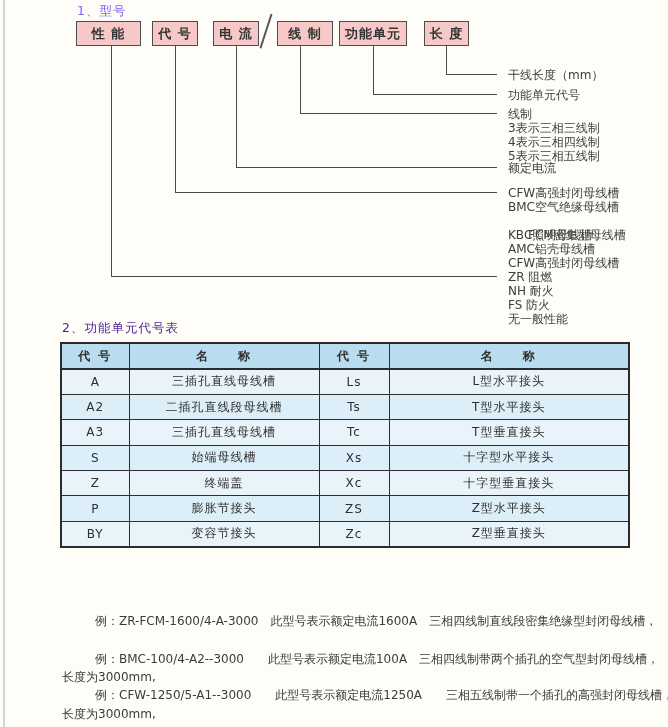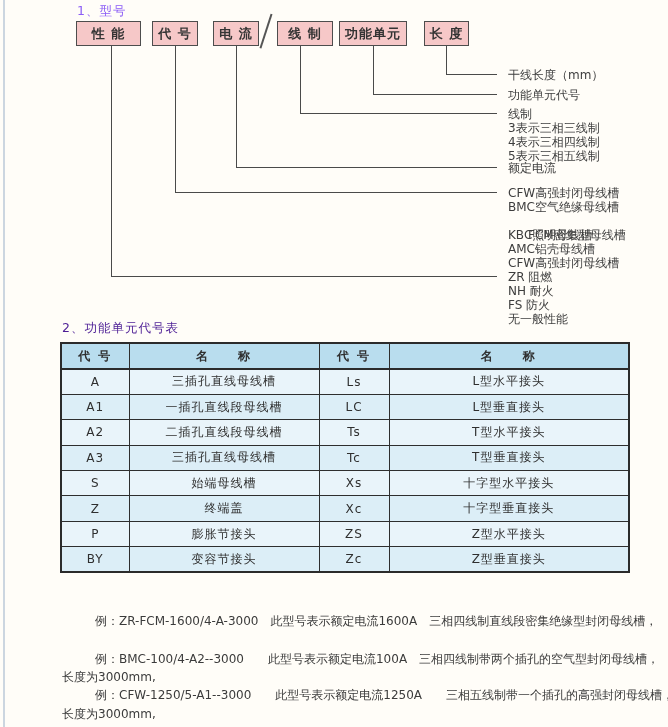--- a/index.html
+++ b/index.html
@@ -124,26 +124,20 @@
       </tr>
     </thead>
     <tbody>
         <tr>
           <td>A</td>
           <td>三插孔直线母线槽</td>
           <td>Ls</td>
           <td>L型水平接头</td>
         </tr>
         <tr>
-          <td>A1</td>
-          <td>一插孔直线段母线槽</td>
-          <td>LC</td>
-          <td>L型垂直接头</td>
-        </tr>
-        <tr>
           <td>A2</td>
           <td>二插孔直线段母线槽</td>
           <td>Ts</td>
           <td>T型水平接头</td>
         </tr>
         <tr>
           <td>A3</td>
           <td>三插孔直线母线槽</td>
           <td>Tc</td>
           <td>T型垂直接头</td>

